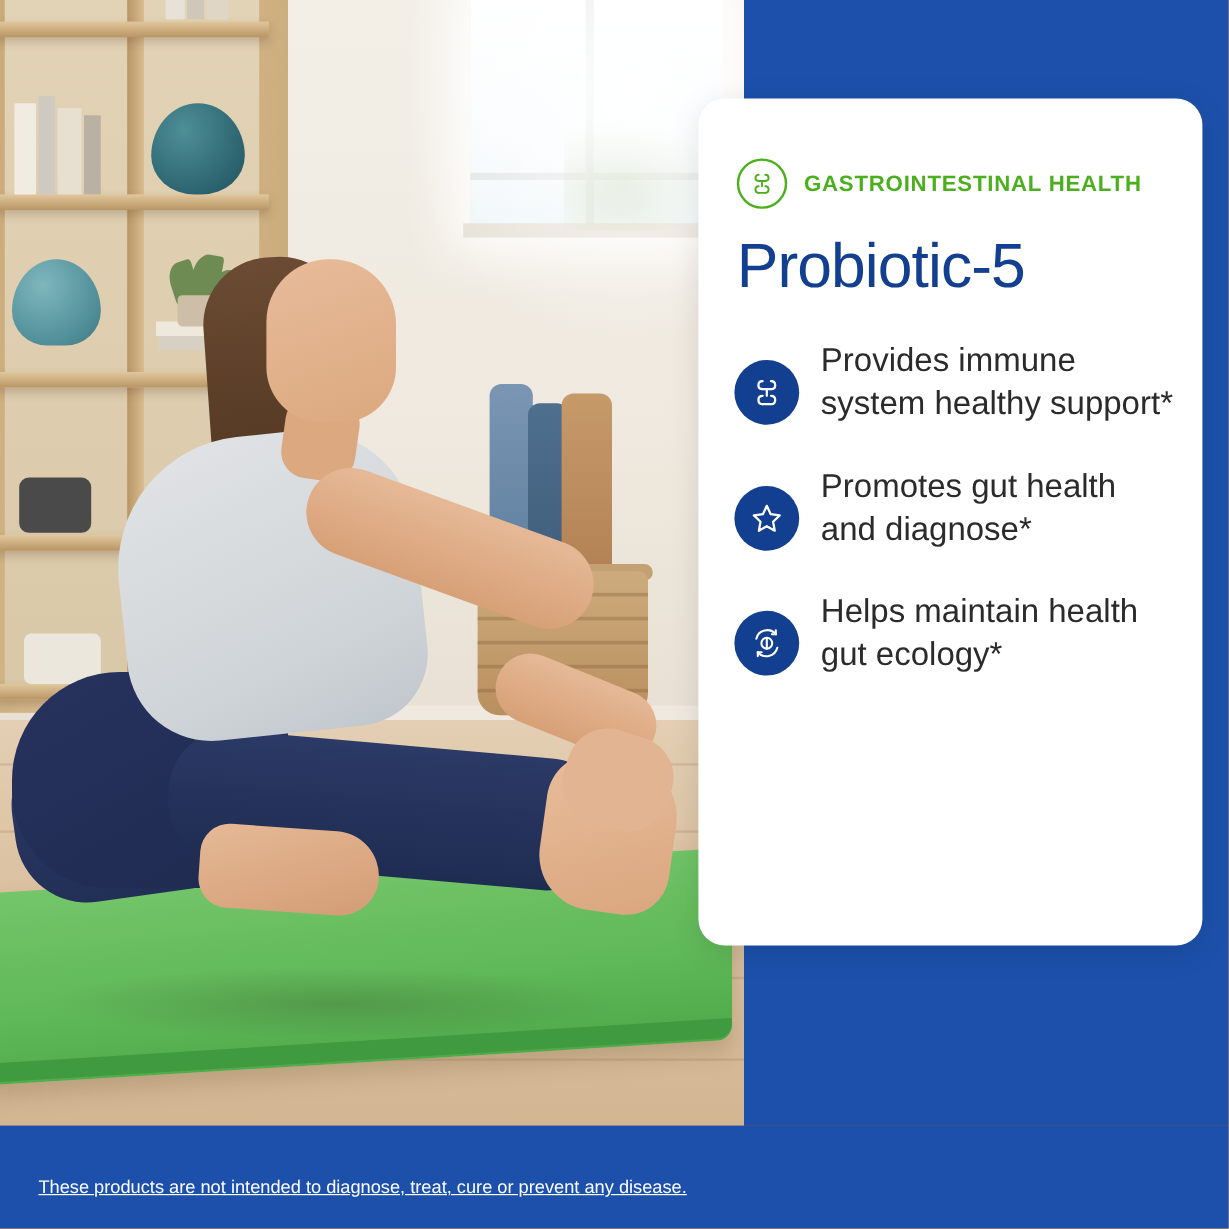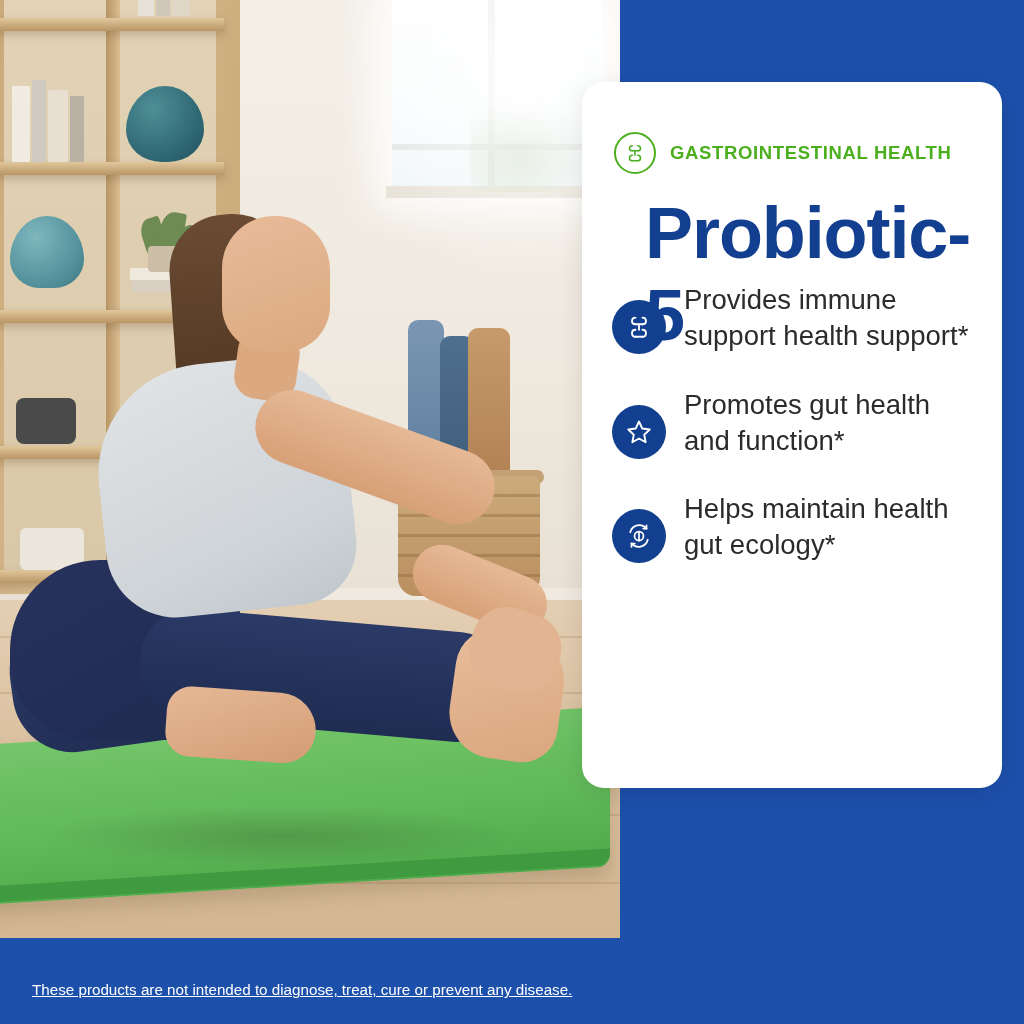--- a/index.html
+++ b/index.html
@@ -242,25 +242,24 @@
   }
   .eyebrow-text {
     font-size: 18.5px;
     font-weight: bold;
     letter-spacing: 0.035em;
     color: #4caf1e;
     white-space: nowrap;
   }
   .product-title {
     position: absolute; left: 32px; top: 110px;
-    font-size: 72px;
-    font-weight: bold;
+    font-size: 52px;
+    font-weight: normal;
     color: #123f8f;
     letter-spacing: -0.015em;
-    margin-left: 31px;
   }
   .benefits {
     position: absolute; left: 30px; top: 200px; width: 366px;
   }
   .benefit {
     display: flex; align-items: flex-start; gap: 18px;
     margin-bottom: 32px;
   }
   .benefit-icon {
     flex: 0 0 auto;
@@ -406,30 +405,30 @@
           <svg width="28" height="28" viewBox="0 0 24 24" fill="none" stroke="#ffffff" stroke-width="1.6" stroke-linecap="round">
             <path d="M9 4c-2 0-3 1.4-3 3s1 2.6 3 2.6"></path>
             <path d="M15 4c2 0 3 1.4 3 3s-1 2.6-3 2.6"></path>
             <path d="M12 9.6v4.8"></path>
             <path d="M9 14.4c-2 0-3 1.4-3 3s1 3 3 3"></path>
             <path d="M15 14.4c2 0 3 1.4 3 3s-1 3-3 3"></path>
             <path d="M9 9.6h6"></path>
             <path d="M9 20.4h6"></path>
           </svg>
         </span>
-        <span class="benefit-text">Provides immune support health support*</span>
+        <span class="benefit-text">Provides immune system healthy support*</span>
       </div>
 
       <div class="benefit">
         <span class="benefit-icon">
           <svg width="30" height="30" viewBox="0 0 24 24" fill="none" stroke="#ffffff" stroke-width="1.5" stroke-linejoin="round">
             <path d="M12 3.6l2.6 5.6 6 .8-4.4 4.2 1.1 6-5.3-3-5.3 3 1.1-6L3.4 10l6-.8z"></path>
           </svg>
         </span>
-        <span class="benefit-text">Promotes gut health and function*</span>
+        <span class="benefit-text">Promotes gut health and diagnose*</span>
       </div>
 
       <div class="benefit">
         <span class="benefit-icon">
           <svg width="30" height="30" viewBox="0 0 24 24" fill="none" stroke="#ffffff" stroke-width="1.4" stroke-linecap="round">
             <path d="M5 9a7.5 7.5 0 0 1 13-3"></path>
             <path d="M19 15a7.5 7.5 0 0 1-13 3"></path>
             <path d="M18 3.4V6h-2.6"></path>
             <path d="M6 20.6V18h2.6"></path>
             <circle cx="12" cy="12" r="3.6"></circle>

